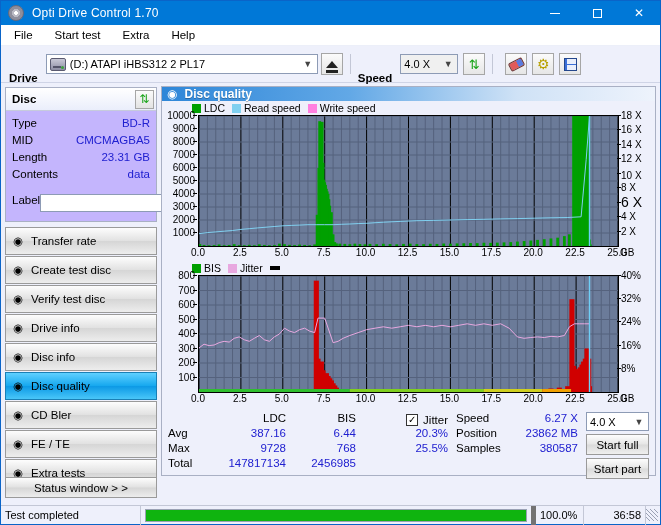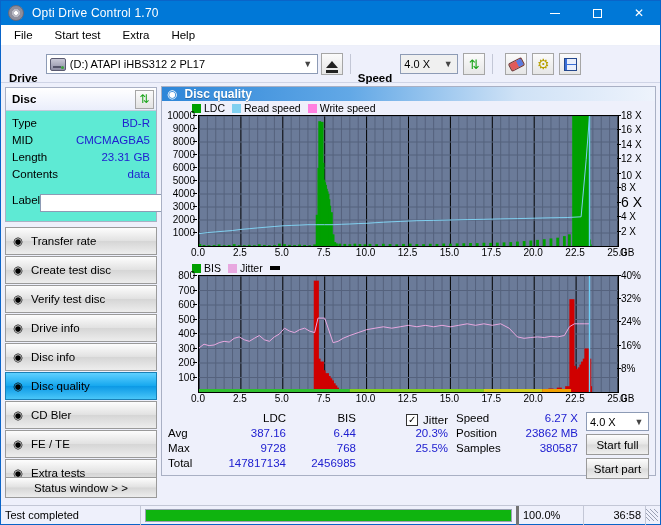--- a/index.html
+++ b/index.html
@@ -42,21 +42,21 @@
   
   .eject{width:0;height:0;border-left:6px solid transparent;border-right:6px solid transparent;border-bottom:7px solid #222;position:relative;}
   .eject:after{content:"";position:absolute;left:-6px;top:9px;width:12px;height:3px;background:#222;}
 
   
   .content{display:flex;height:393px;}
   .left{width:160px;box-sizing:border-box;padding:4px 4px 0 4px;}
   .right{flex:1;box-sizing:border-box;padding:3px 4px 0 0;}
 
   
-  .discpanel{border:1px solid #a9b0c4;background:#5eead4;}
+  .discpanel{border:1px solid #a9b0c4;background:#c4b5fd;}
   .discHead{height:22px;background:linear-gradient(#ffffff,#eaeefb);display:flex;align-items:center;
     padding:0 2px 0 6px;border-bottom:1px solid #c6cbdc;}
   .discHead b{font-size:11.5px;}
   .hbtn{margin-left:auto;width:19px;height:19px;border:1px solid #a6a6a6;background:linear-gradient(#fbfbfb,#e3e3e3);
     display:flex;align-items:center;justify-content:center;box-sizing:border-box;}
   .discRows{padding:3px 6px 5px 6px;}
   .drow{display:flex;height:17px;align-items:center;}
   .drow .k{width:62px;font-size:11.5px;color:#000;}
   .drow .v{flex:1;text-align:right;color:#2020d0;font-size:11.5px;}
   .labelrow{display:flex;align-items:flex-start;height:22px;margin-top:12px;}
@@ -723,18 +723,18 @@
     </div>
   </div>
 
   <div class="statusbar">
     <div class="sb-cell" style="width:140px;">Test completed</div>
     <div class="sb-cell" style="flex:1;border-right:none;padding:0 2px;">
       <div class="progouter">
         <div class="proginner" id="prog" style="width: 100%;"></div>
       </div>
     </div>
-    <div class="sb-cell" style="width:68px;border-left:3px solid #737373;">100.0%</div>
+    <div class="sb-cell" style="width:53px;border-left:5px solid #737373;">100.0%</div>
     <div class="sb-cell" style="width:62px;justify-content:flex-end;">36:58</div>
     <div class="grip"></div>
   </div>
 
 </div>
 
 </body></html>

